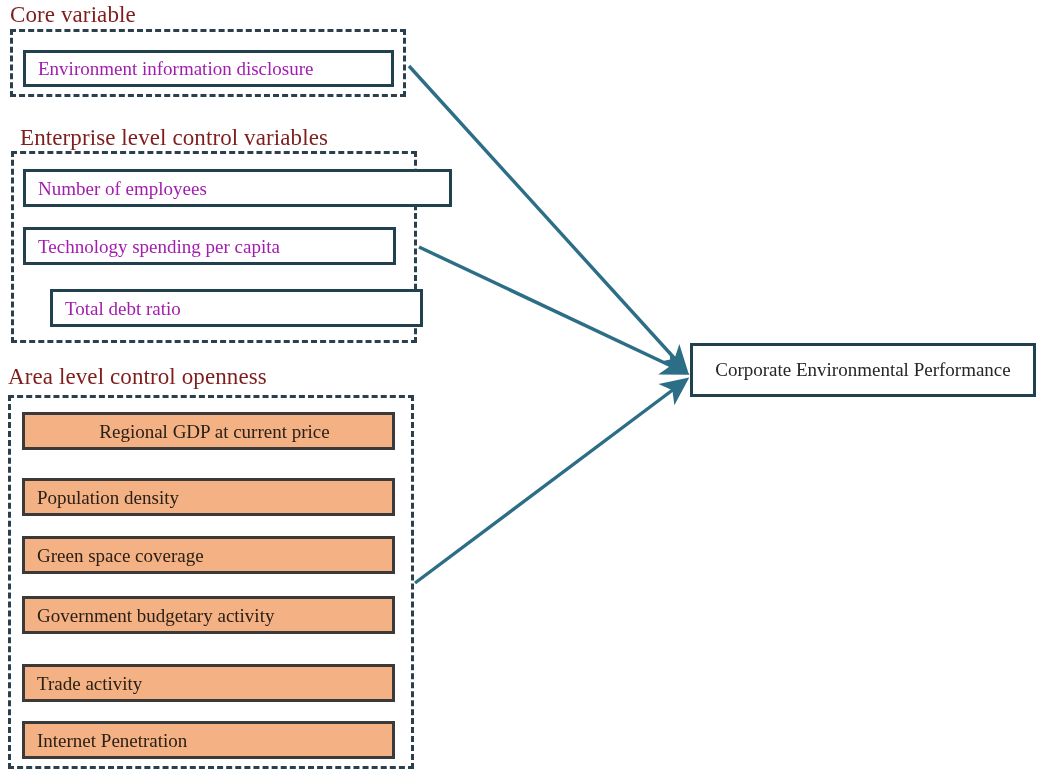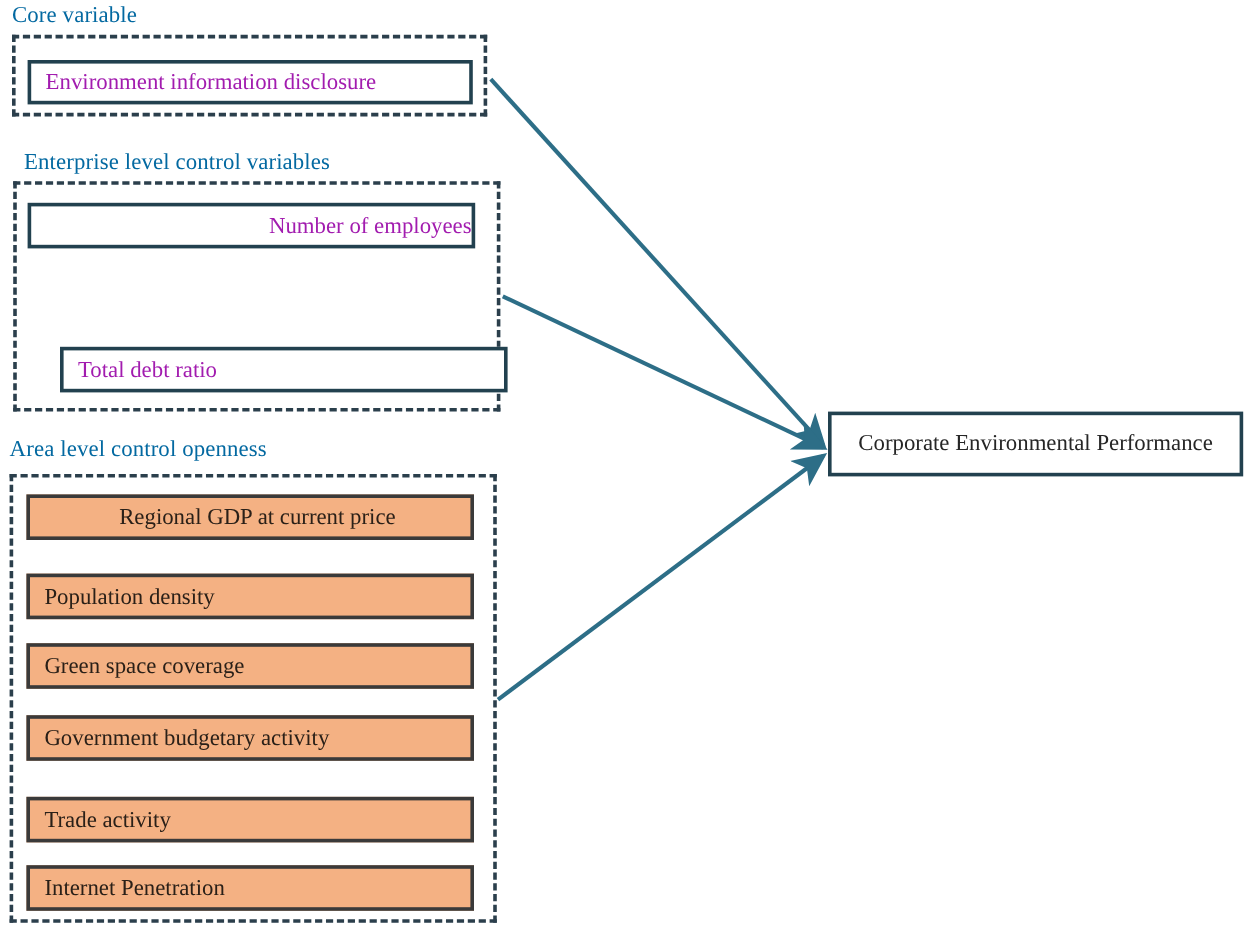--- a/index.html
+++ b/index.html
@@ -12,22 +12,22 @@
     width: 1044px;
     height: 777px;
     background: #ffffff;
     font-family: "Liberation Serif", "DejaVu Serif", serif;
     overflow: hidden;
   }
 
   
   .group-label {
     position: absolute;
-    font-size: 19px;
-    color: #0369a1;
+    font-size: 23px;
+    color: #7f1d1d;
     letter-spacing: 0.1px;
     white-space: nowrap;
   }
   .group-box {
     position: absolute;
     border: 3px dashed #2b3f4c;
     box-sizing: border-box;
     background: transparent;
   }
 
@@ -100,22 +100,25 @@
 
   <div class="group-label" style="left:10px; top:2px;">Core variable</div>
   <div class="group-box" style="left:10px; top:29px; width:396px; height:68px;"></div>
   <div class="var-box" style="left:23px; top:50px; width:371px; height:37px;">
     <span class="var-label">Environment information disclosure</span>
   </div>
 
   <div class="group-label" style="left:20px; top:125px;">Enterprise level control variables</div>
   <div class="group-box" style="left:11px; top:151px; width:406px; height:192px;"></div>
 
-  <div class="var-box" style="left:23px; top:169px; width:373px; height:38px;justify-content:flex-end;">
+  <div class="var-box" style="left:23px; top:169px; width:429px; height:38px;">
     <span class="var-label">Number of employees</span>
+  </div>
+  <div class="var-box" style="left:23px; top:227px; width:373px; height:38px;">
+    <span class="var-label">Technology spending per capita</span>
   </div>
   <div class="var-box" style="left:23px; top:289px; width:373px; height:38px;margin-left:27px;">
     <span class="var-label">Total debt ratio</span>
   </div>
 
   <div class="group-label" style="left:8px; top:364px;">Area level control openness</div>
   <div class="group-box" style="left:8px; top:395px; width:406px; height:374px;"></div>
 
   <div class="var-box filled" style="left:22px; top:412px; width:373px; height:38px;justify-content:center;">
     <span class="var-label">Regional GDP at current  price</span>

